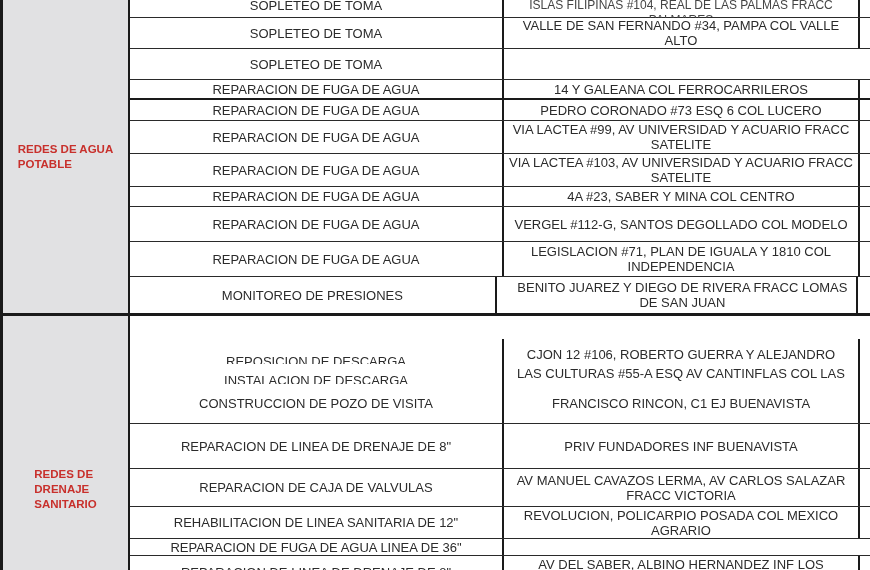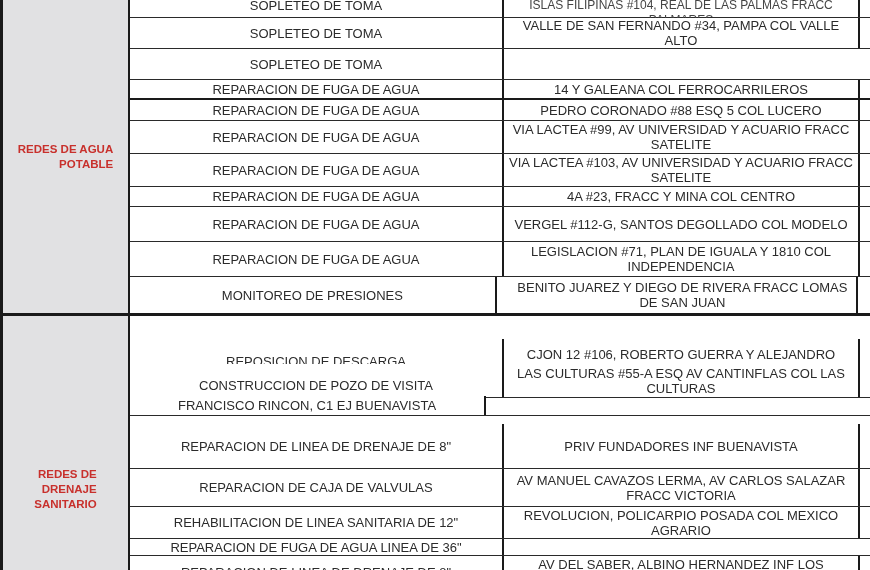--- a/index.html
+++ b/index.html
@@ -5,21 +5,21 @@
   * { box-sizing: border-box; margin: 0; padding: 0; }
   html, body { width: 870px; height: 570px; overflow: hidden; background: #ffffff; }
   body { font-family: "Liberation Sans", sans-serif; position: relative; }
   .sheet { position: absolute; left: 0; top: 0; width: 870px; height: 570px; }
   .cat {
     position: absolute; left: 0; width: 130px;
     background: #e1e1e3;
     border-left: 3px solid #1a1a1a;
     border-right: 2px solid #1a1a1a;
     display: flex; align-items: center; justify-content: center;
-    text-align: right;
+    text-align: left;
     color: #c8302c; font-weight: bold; font-size: 11.5px; line-height: 15px;
   }
   .cat span { display: block; }
   .row {
     position: absolute; left: 130px; width: 740px;
     border-bottom: 1.5px solid #2a2a2a;
     display: flex;
   }
   .cell-act {
     width: 374px; height: 100%;
@@ -73,42 +73,42 @@
   <div class="row" style="top:80px; height:20px; border-bottom:2.5px solid #1a1a1a;">
     <div class="cell-act">REPARACION DE FUGA DE AGUA</div>
     <div class="cell-loc">
         <span>14 Y GALEANA COL FERROCARRILEROS</span>
       </div>
     <div class="cell-tail"></div>
   </div>
   <div class="row" style="top:100px; height:21px;">
     <div class="cell-act">REPARACION DE FUGA DE AGUA</div>
     <div class="cell-loc">
-        <span>PEDRO CORONADO #88 ESQ 5 COL LUCERO</span>
+        <span>PEDRO CORONADO #73 ESQ 6 COL LUCERO</span>
       </div>
     <div class="cell-tail"></div>
   </div>
   <div class="row" style="top:121px; height:33px;">
     <div class="cell-act">REPARACION DE FUGA DE AGUA</div>
     <div class="cell-loc">
         <span>VIA LACTEA #99, AV UNIVERSIDAD Y ACUARIO FRACC SATELITE</span>
       </div>
     <div class="cell-tail"></div>
   </div>
   <div class="row" style="top:154px; height:33px;">
     <div class="cell-act">REPARACION DE FUGA DE AGUA</div>
     <div class="cell-loc">
         <span>VIA LACTEA #103, AV UNIVERSIDAD Y ACUARIO FRACC SATELITE</span>
       </div>
     <div class="cell-tail"></div>
   </div>
   <div class="row" style="top:187px; height:20px;">
     <div class="cell-act">REPARACION DE FUGA DE AGUA</div>
     <div class="cell-loc">
-        <span>4A #23, FRACC Y MINA COL CENTRO</span>
+        <span>4A #23, SABER Y MINA COL CENTRO</span>
       </div>
     <div class="cell-tail"></div>
   </div>
   <div class="row" style="top:207px; height:35px;">
     <div class="cell-act">REPARACION DE FUGA DE AGUA</div>
     <div class="cell-loc">
         <span>VERGEL #112-G, SANTOS DEGOLLADO COL MODELO</span>
       </div>
     <div class="cell-tail"></div>
   </div>
@@ -144,21 +144,21 @@
       </div>
     <div class="cell-tail"></div>
   </div>
   <div class="row" style="top:364px; height:34px;">
     <div class="cell-act">INSTALACION DE DESCARGA</div>
     <div class="cell-loc">
         <span>LAS CULTURAS #55-A ESQ AV CANTINFLAS COL LAS CULTURAS</span>
       </div>
     <div class="cell-tail"></div>
   </div>
-  <div class="row" style="top:376px; height:40px;flex-direction:column;">
+  <div class="row" style="top:384px; height:40px;">
     <div class="cell-act">CONSTRUCCION DE POZO DE VISITA</div>
     <div class="cell-loc">
         <span>FRANCISCO RINCON,  C1 EJ BUENAVISTA</span>
       </div>
     <div class="cell-tail"></div>
   </div>
   <div class="row" style="top:424px; height:45px;">
     <div class="cell-act">REPARACION DE LINEA DE DRENAJE DE 8"</div>
     <div class="cell-loc">
         <span>PRIV FUNDADORES INF BUENAVISTA</span>

